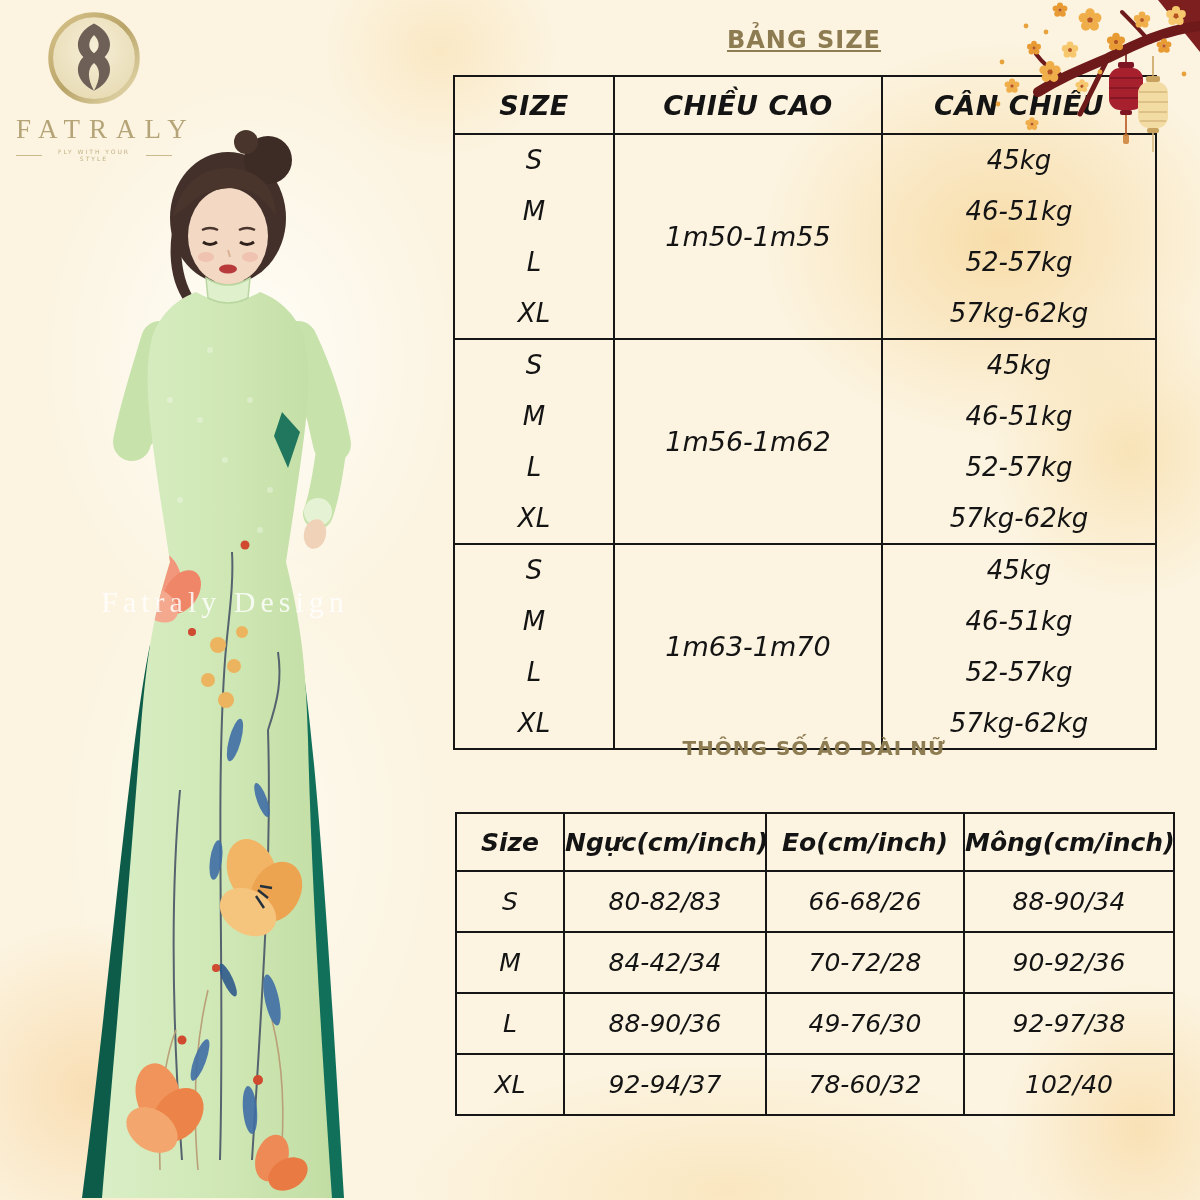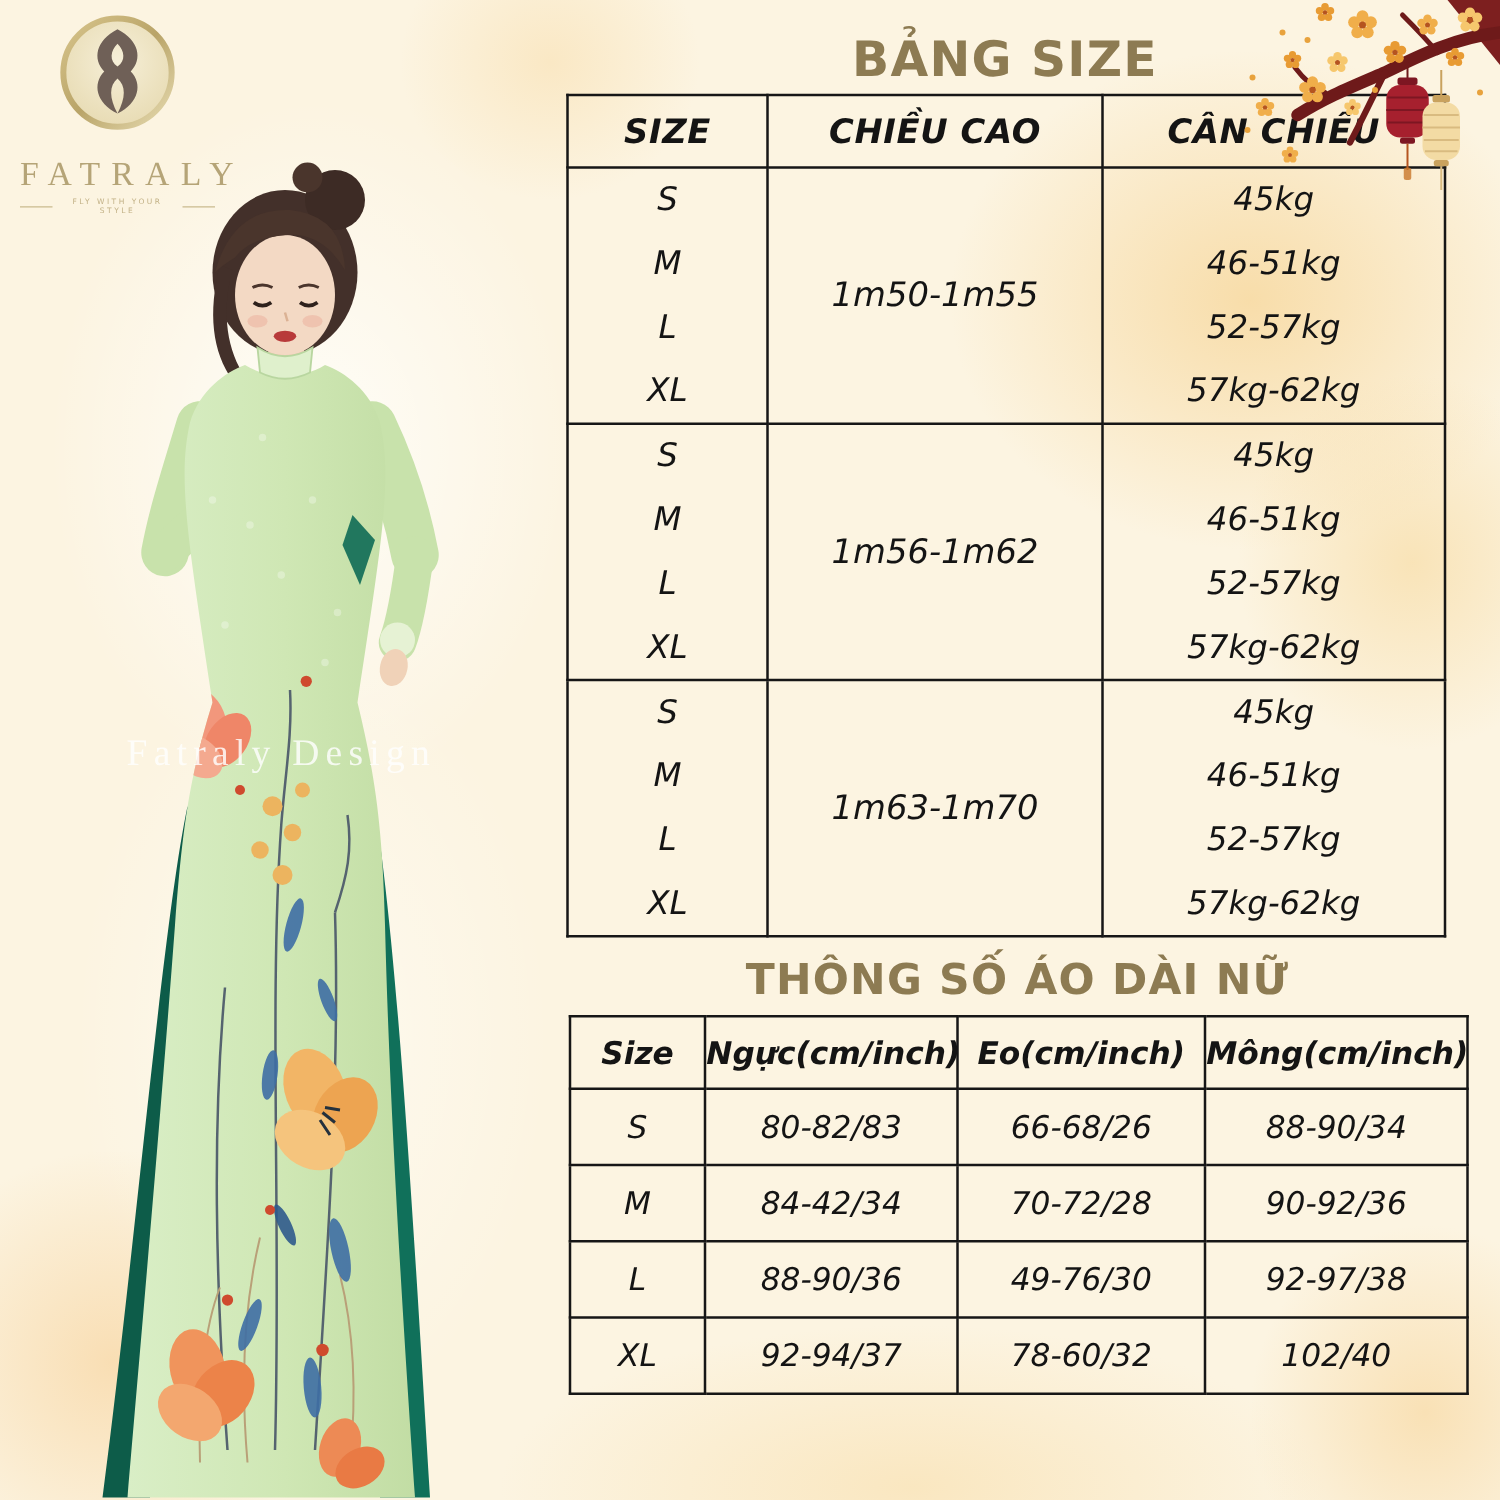--- a/index.html
+++ b/index.html
@@ -18,35 +18,35 @@
   .w5{left:1000px;top:980px;width:280px;height:300px;background:radial-gradient(closest-side,rgba(247,212,152,.6),rgba(247,212,152,0));}
   .w6{left:320px;top:-60px;width:240px;height:220px;background:radial-gradient(closest-side,rgba(248,220,168,.5),rgba(248,220,168,0));}
   .w7{left:40px;top:80px;width:420px;height:560px;background:radial-gradient(closest-side,rgba(255,255,252,.85),rgba(255,255,252,0));}
   .w8{left:60px;top:520px;width:380px;height:620px;background:radial-gradient(closest-side,rgba(255,255,250,.55),rgba(255,255,250,0));}
 
   
   .logo{position:absolute;left:16px;top:8px;width:156px;z-index:2;text-align:center;}
   .logo svg{display:block;margin:0 auto;}
   .brand-name{
     font-family:"Liberation Serif","DejaVu Serif",serif;
-    font-size:27px;letter-spacing:9px;color:#b5a477;margin-top:12px;white-space:nowrap;
+    font-size:27px;letter-spacing:9px;color:#b5a477;margin-top:2px;white-space:nowrap;
   }
   .brand-tagline{
     display:flex;align-items:center;justify-content:center;gap:5px;
     font-size:6px;letter-spacing:2px;color:#c2b186;margin-top:3px;
   }
   .brand-tagline::before,.brand-tagline::after{content:"";display:block;width:28px;height:1px;background:#c9ba8e;}
 
   
   .tbl-title{
     position:absolute;z-index:2;text-align:center;margin:0;
     font-weight:bold;color:#8d7b52;
   }
-  #t1-title{left:453px;top:26px;width:702px;font-size:39px;letter-spacing:1px;}
-  #t2-title{left:455px;top:764px;width:718px;font-size:34px;letter-spacing:1px;}
+  #t1-title{left:453px;top:26px;width:702px;font-size:24px;letter-spacing:1px;text-decoration:underline;}
+  #t2-title{left:455px;top:736px;width:718px;font-size:20px;letter-spacing:1px;}
 
   
   table{border-collapse:collapse;table-layout:fixed;position:absolute;z-index:2;background:transparent;}
   th,td{border:2px solid #161616;text-align:center;vertical-align:middle;padding:0;font-style:italic;}
   #size-table{left:453px;top:75px;width:702px;}
   #size-table col.c1{width:160px;}#size-table col.c2{width:268px;}#size-table col.c3{width:274px;}
   #size-table th{height:56px;font-size:27px;font-weight:bold;letter-spacing:.5px;}
   #size-table tbody td{height:203px;font-size:27px;}
   .stack{height:100%;display:flex;flex-direction:column;justify-content:space-around;align-items:center;font-size:26px;}
   #spec-table{left:455px;top:812px;width:718px;}

